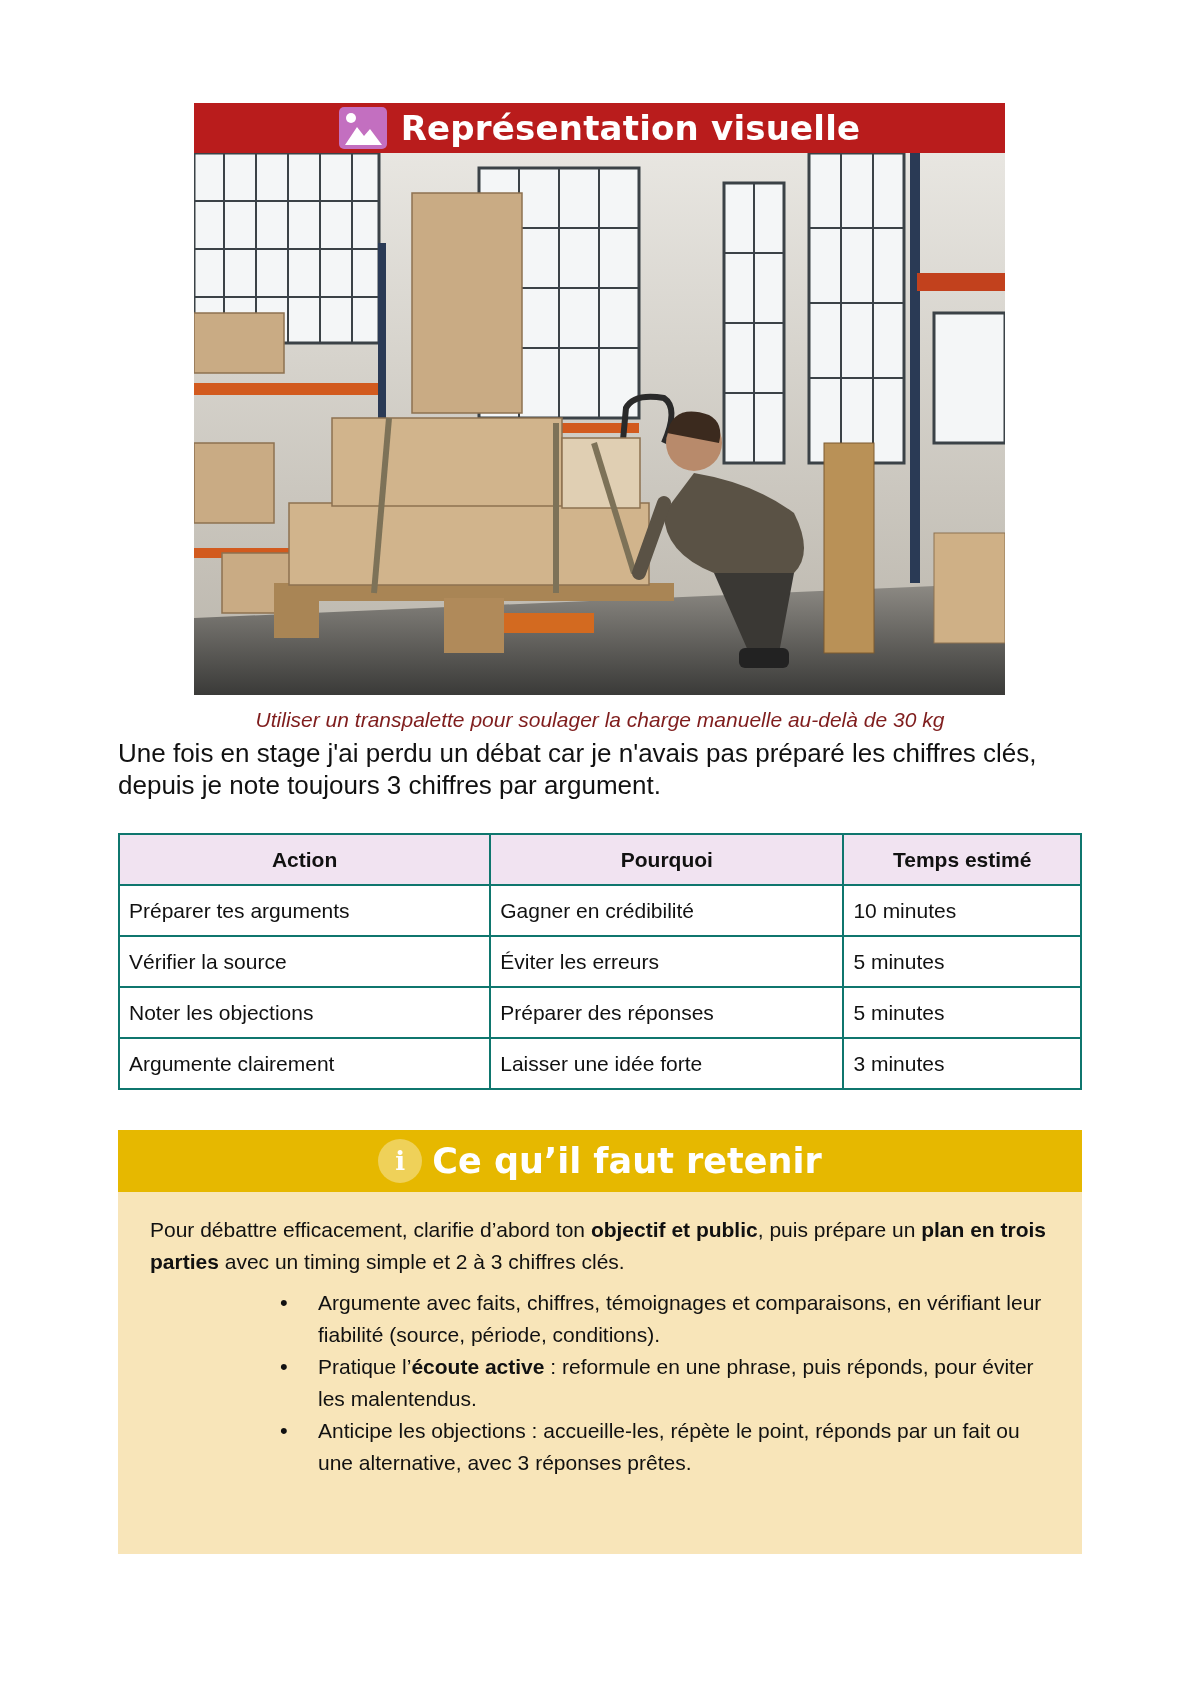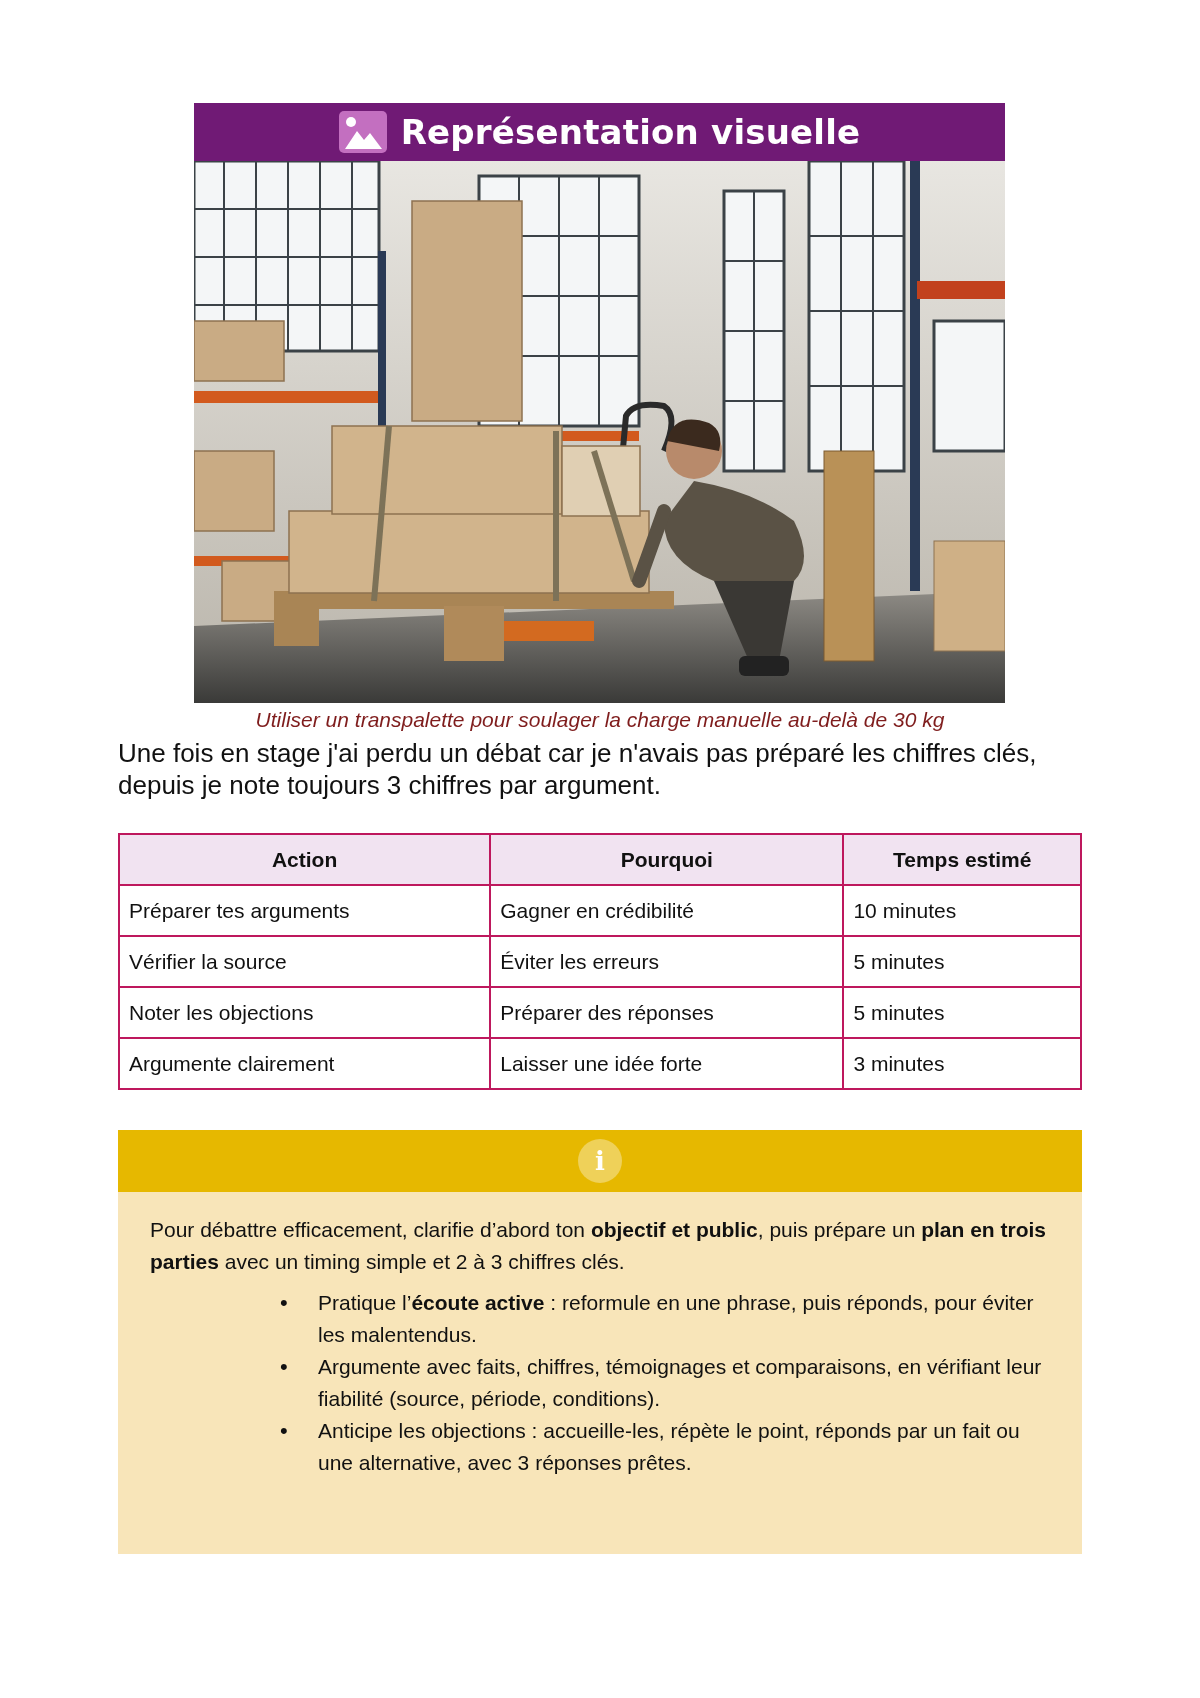--- a/index.html
+++ b/index.html
@@ -1,31 +1,31 @@
 <!DOCTYPE html>
 <html><head>
 <meta charset="utf-8">
 <style>
   html, body { margin: 0; padding: 0; background: #ffffff; }
   body { width: 1200px; height: 1698px; position: relative; overflow: hidden;
          font-family: "Liberation Sans", "DejaVu Sans", sans-serif; color: #111; }
 
   .visual-block { position: absolute; left: 194px; top: 103px; width: 811px; }
-  .visual-header { height: 58px; background: #701a75; display: flex; align-items: center; justify-content: center; gap: 14px; }
+  .visual-header { height: 50px; background: #b91c1c; display: flex; align-items: center; justify-content: center; gap: 14px; }
   .visual-header .img-icon { width: 48px; height: 42px; border-radius: 5px; background: #c36fc0; position: relative; overflow: hidden; }
   .visual-header .img-icon svg { position: absolute; left: 0; top: 0; }
   .visual-header .title { color: #ffffff; font-weight: bold; font-size: 34px; letter-spacing: 0.2px; font-family: "DejaVu Sans", sans-serif; }
   .photo { width: 811px; height: 542px; display: block; background: #cfcac2; }
 
   .caption { position: absolute; left: 0; width: 1200px; top: 708px; text-align: center; font-style: italic; font-size: 21px; color: #7f1d1d; }
   .caption span { position: relative; left: 0px; }
   .intro { position: absolute; left: 118px; top: 737px; width: 960px; font-size: 26px; line-height: 32px; color: #111; margin: 0; }
 
   table.plan { position: absolute; left: 118px; top: 833px; width: 964px; border-collapse: collapse; font-size: 21px; }
-  table.plan th, table.plan td { border: 2px solid #be185d; height: 49px; padding: 0 9px; }
+  table.plan th, table.plan td { border: 2px solid #0f766e; height: 49px; padding: 0 9px; }
   table.plan th { background: #f1e3f1; font-weight: bold; text-align: center; }
   table.plan td { text-align: left; background: #fff; }
   table.plan col.c1 { width: 372px; } table.plan col.c2 { width: 354px; } table.plan col.c3 { width: 238px; }
 
   .retain { position: absolute; left: 118px; top: 1130px; width: 964px; height: 424px; background: #f8e5b9; }
   .retain-header { height: 62px; background: #e6b800; display: flex; align-items: center; justify-content: center; gap: 10px; }
   .retain-header .info-icon { width: 44px; height: 44px; border-radius: 50%; background: rgba(255,255,255,0.35); color: #fff; font-weight: bold; font-size: 26px; font-family: "DejaVu Serif", serif; display: flex; align-items: center; justify-content: center; }
   .retain-header .title { color: #fff; font-weight: bold; font-size: 35px; font-family: "DejaVu Sans", sans-serif; }
   .retain-body { padding: 22px 32px 0 32px; font-size: 21px; line-height: 32px; color: #111; }
   .retain-body p { margin: 0 0 9px 0; }
@@ -177,22 +177,23 @@
       <td>Argumente clairement</td>
       <td>Laisser une idée forte</td>
       <td>3 minutes</td>
     </tr>
   </tbody>
 </table>
 
 <div class="retain">
   <div class="retain-header">
     <span class="info-icon">i</span>
+    <span class="title">Ce qu’il faut retenir</span>
   </div>
   <div class="retain-body">
     <p><span>Pour débattre efficacement, clarifie d’abord ton </span><b>objectif et public</b><span>, puis prépare un </span><b>plan en trois parties</b><span> avec un timing simple et 2 à 3 chiffres clés.</span></p>
     <ul>
+      <li>Argumente avec faits, chiffres, témoignages et comparaisons, en vérifiant leur fiabilité (source, période, conditions).</li>
       <li><span>Pratique l’</span><b>écoute active</b><span> : reformule en une phrase, puis réponds, pour éviter les malentendus.</span></li>
-      <li>Argumente avec faits, chiffres, témoignages et comparaisons, en vérifiant leur fiabilité (source, période, conditions).</li>
       <li>Anticipe les objections : accueille-les, répète le point, réponds par un fait ou une alternative, avec 3 réponses prêtes.</li>
     </ul>
   </div>
 </div>
 
 </body></html>

